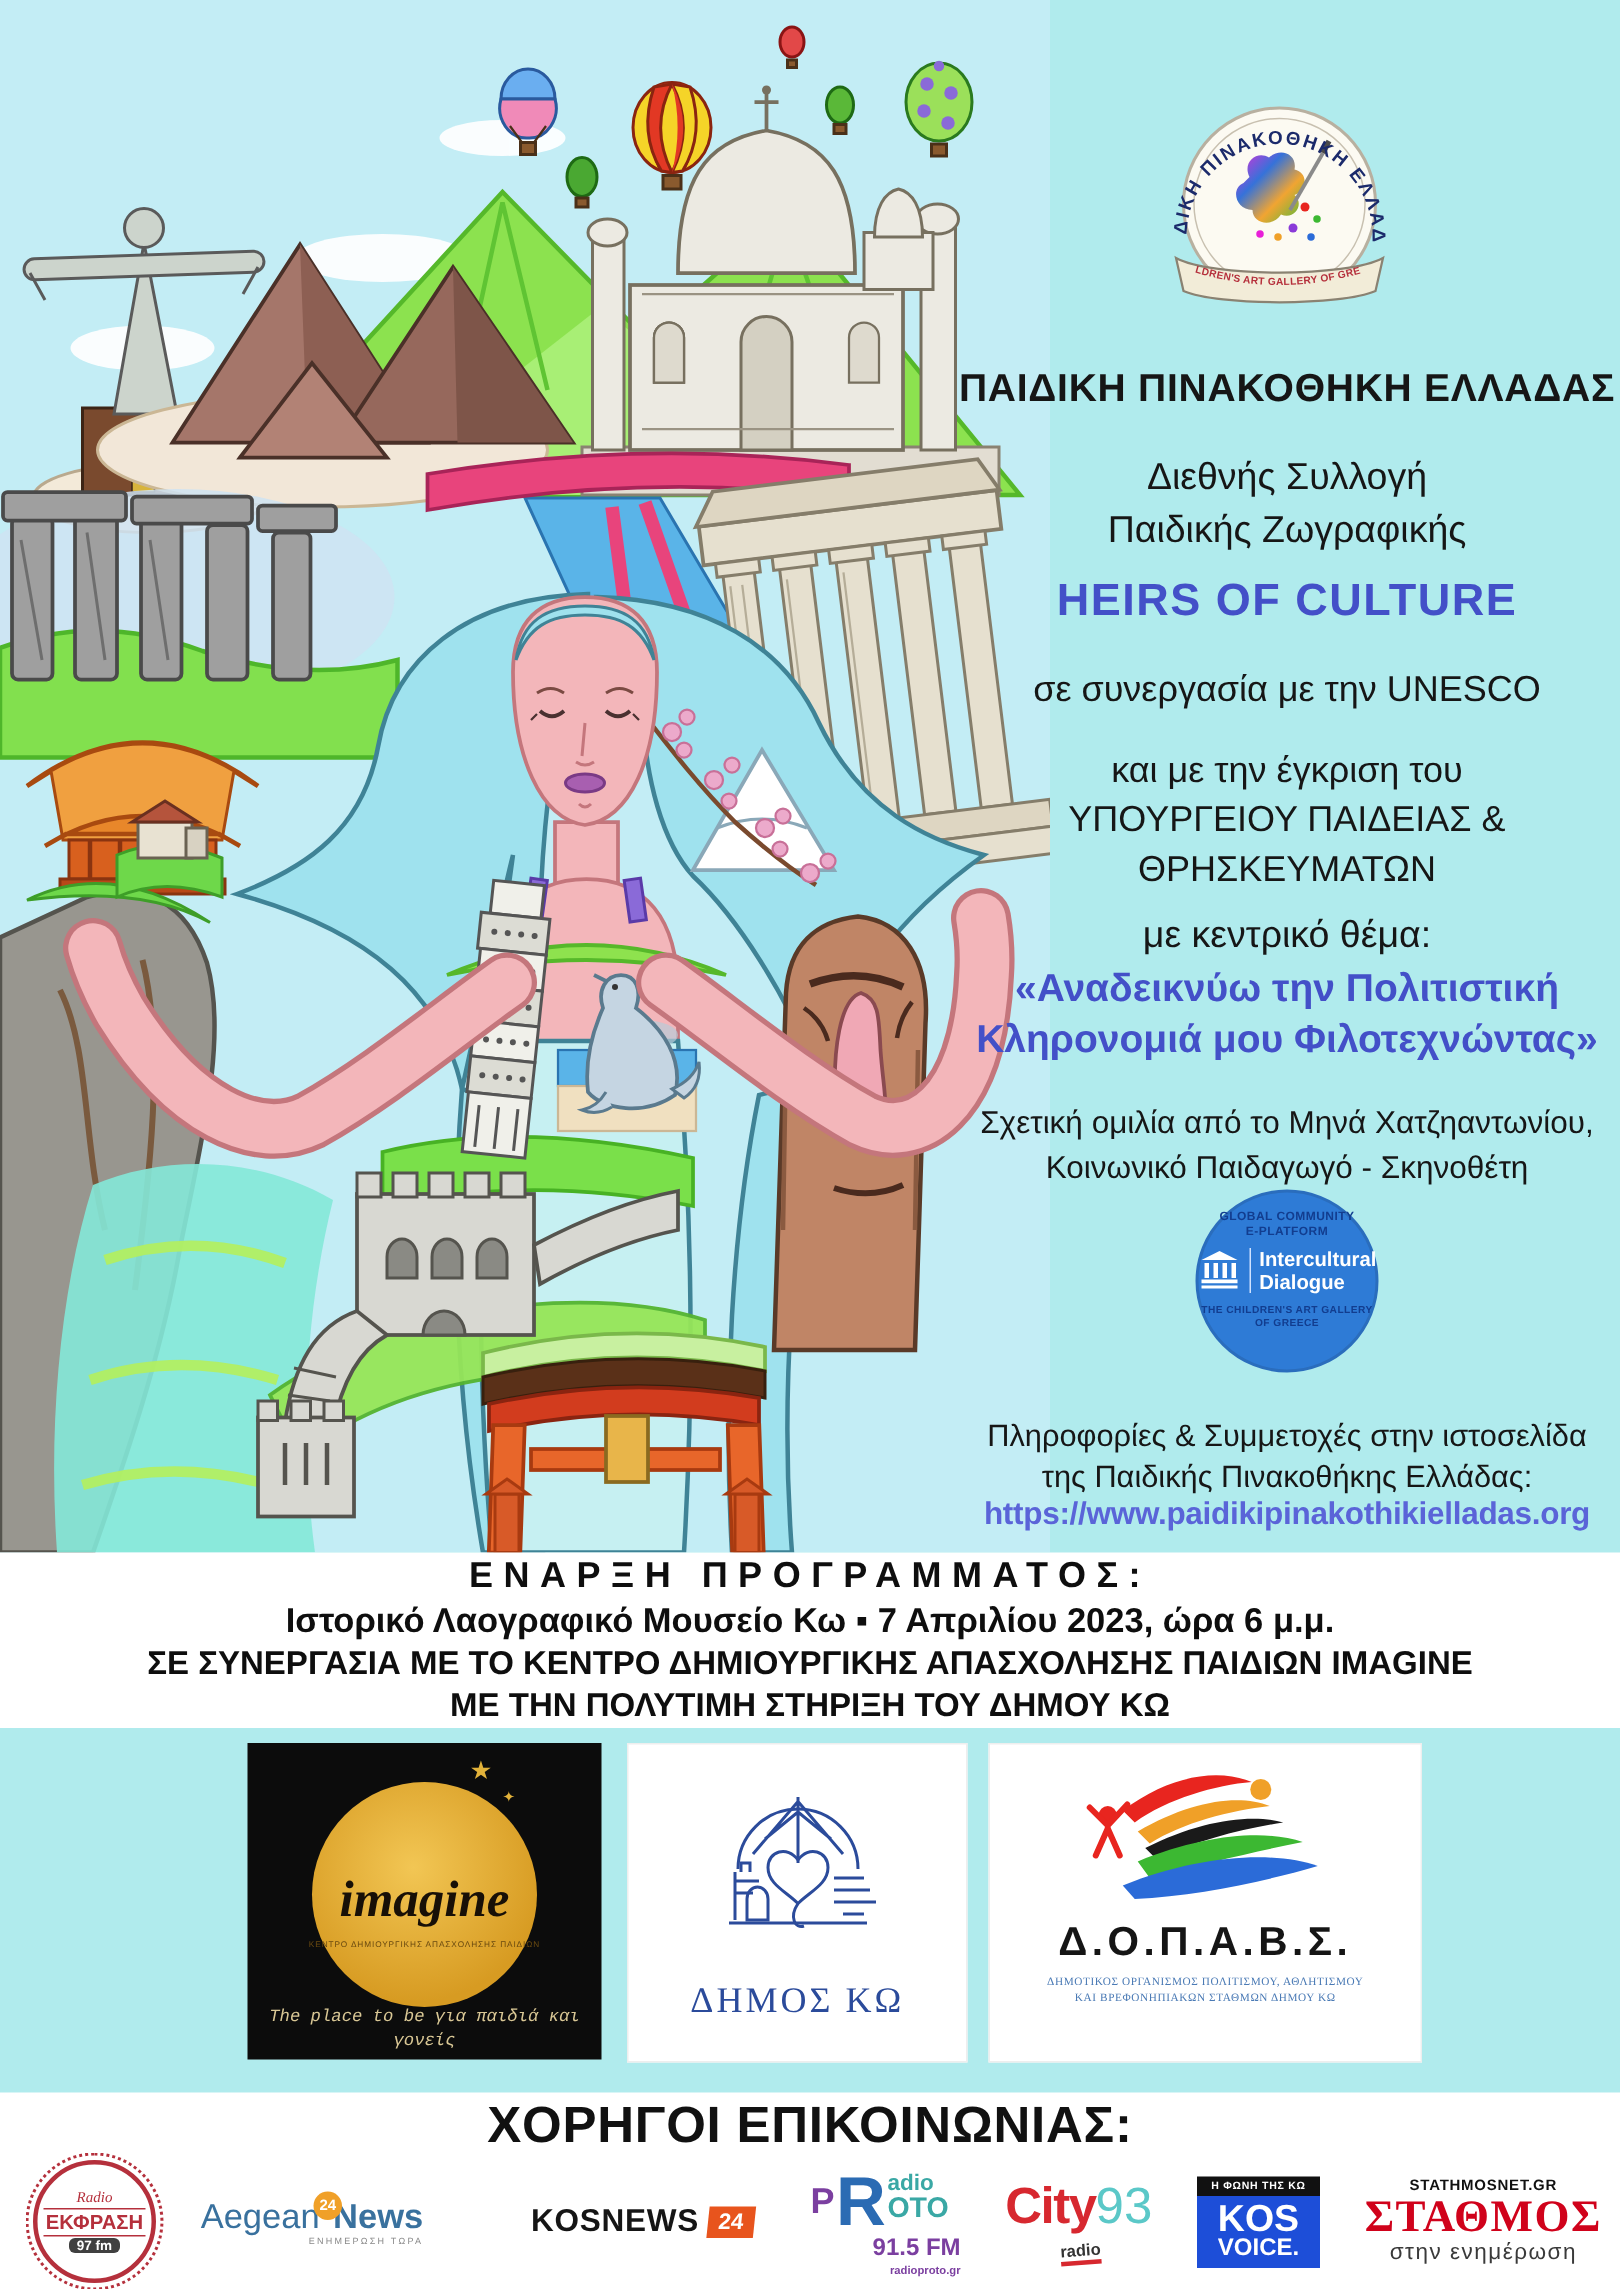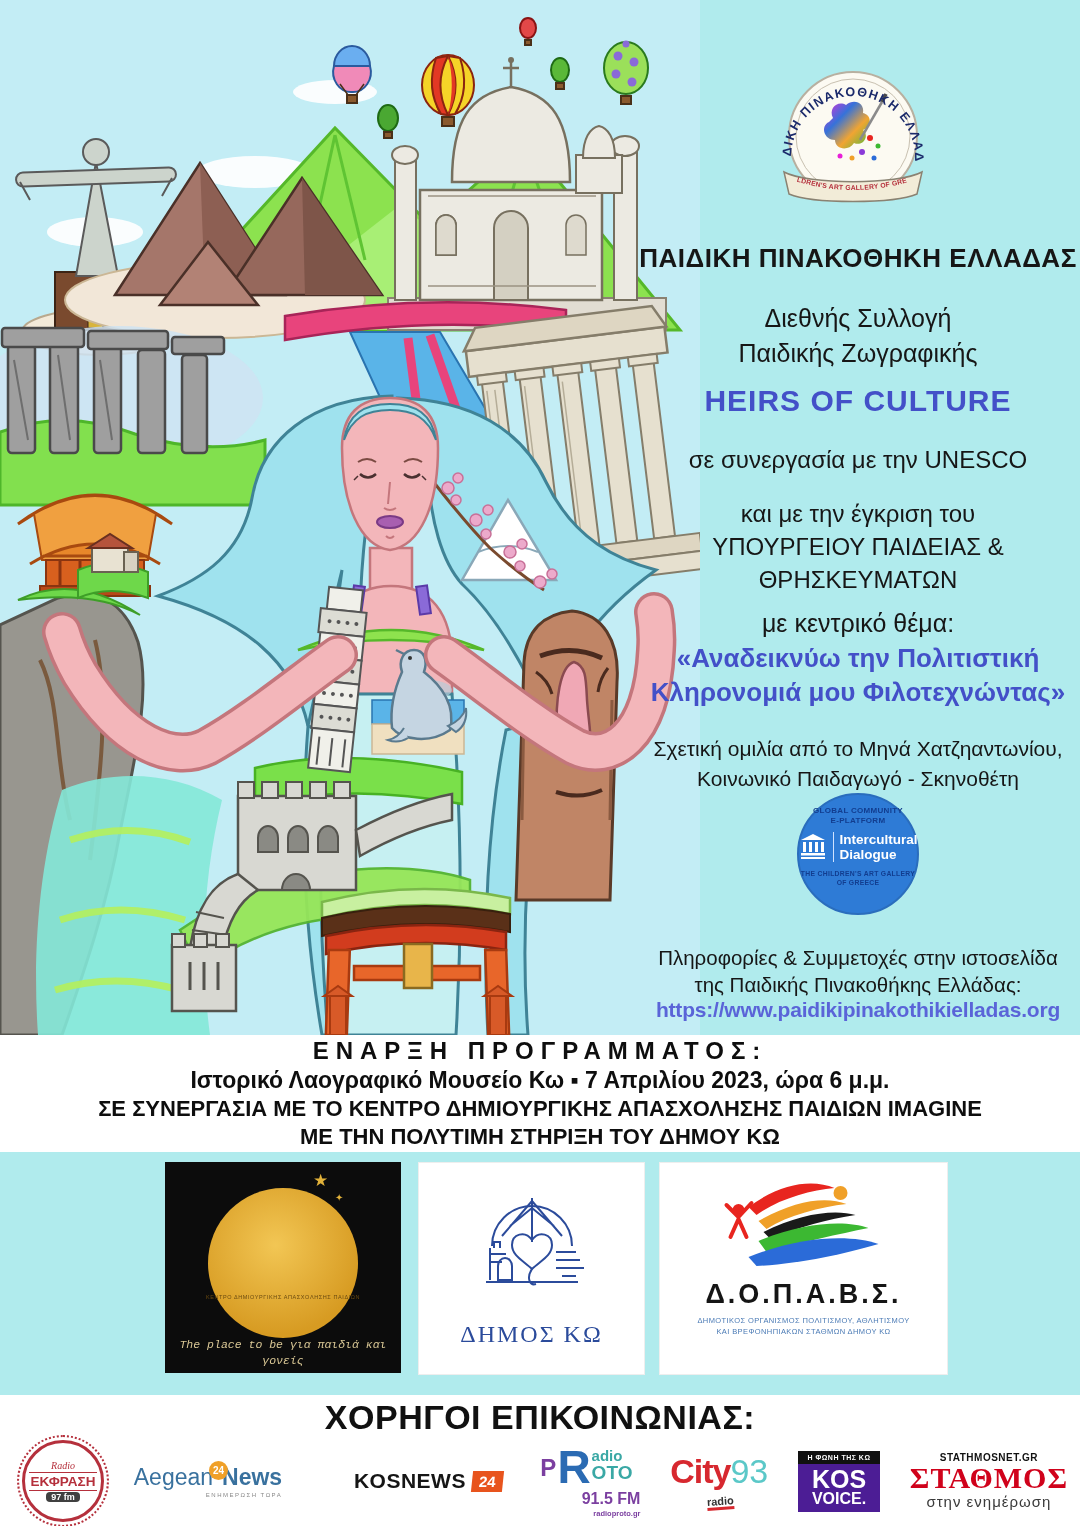--- a/index.html
+++ b/index.html
@@ -51,21 +51,21 @@
           font-size:5.5px;color:#6a4a10;letter-spacing:.6px;}
   .im-tag{position:absolute;left:0;right:0;text-align:center;
           font-family:Liberation Mono, monospace;font-style:italic;
           font-size:11.5px;color:#d9c795;}
   .card-dimos{left:418px;width:225px;background:#fff;border:1px solid #eee;text-align:center;}
   .dimos-label{position:absolute;left:0;right:0;top:158px;
                font-family:"Liberation Serif",serif;font-size:24px;color:#2b4b9b;letter-spacing:2px;}
   .card-dopavs{left:659px;width:287px;background:#fff;border:1px solid #eee;text-align:center;}
   .dop-name{position:absolute;left:0;right:0;top:116px;font-size:27px;font-weight:800;
             color:#151515;letter-spacing:3px;}
-  .dop-sub{position:absolute;left:0;right:0;top:152px;font-size:7.5px;line-height:11px;color:#4a7ab5;letter-spacing:.4px;}
+  .dop-sub{position:absolute;left:0;right:0;top:152px;font-size:7.5px;line-height:11px;color:#4a7ab5;letter-spacing:.4px;font-family:Liberation Serif, serif;}
 
   
   .sponsors-band{left:0;top:1395px;width:1080px;height:131px;background:#fff;}
   .sp-heading{position:absolute;left:0;right:0;top:3px;text-align:center;
               font-size:34px;font-weight:800;color:#111;letter-spacing:.5px;}
   .sp-row{position:absolute;left:22px;right:12px;top:44px;height:84px;display:flex;
           align-items:center;justify-content:space-between;}
 
   .ekf-circle{width:76px;height:76px;border-radius:50%;border:3px solid #b5303c;
               outline:2px dotted #b5303c;outline-offset:3px;background:#fff;
@@ -106,21 +106,21 @@
 
   .sp-city{text-align:right;}
   .city-row{display:flex;align-items:baseline;}
   .city-name{font-size:34px;font-weight:900;color:#d7282f;letter-spacing:-1px;}
   .city-num{font-size:34px;color:#5bc8c8;}
   .city-radio{font-size:11px;font-weight:700;color:#333;margin:-6px 34px 0 0;
               border-bottom:3px solid #d7282f;display:inline-block;transform:rotate(-4deg);}
 
   .sp-kosvoice{width:82px;text-align:center;}
   .kv-top{background:#111;color:#fff;font-size:7px;font-weight:800;letter-spacing:.5px;padding:3px 0;}
-  .kv-box{background:#4c1d95;color:#fff;padding:4px 0 5px;}
+  .kv-box{background:#1d4ed8;color:#fff;padding:4px 0 5px;}
   .kv-l1{font-size:25px;font-weight:900;line-height:23px;}
   .kv-l2{font-size:16px;font-weight:900;line-height:16px;}
 
   .sp-stathmos{text-align:center;}
   .st-top{font-size:10px;font-weight:900;color:#111;letter-spacing:.5px;}
   .st-name{font-family:"Liberation Serif",serif;font-size:30px;font-weight:700;color:#d0021b;letter-spacing:1px;line-height:30px;}
   .st-tag{font-size:15px;color:#3a3a3a;letter-spacing:1px;}
 </style>
 </head>
 <body>
@@ -533,20 +533,21 @@
     <div class="p-l3">ΜΕ ΤΗΝ ΠΟΛΥΤΙΜΗ ΣΤΗΡΙΞΗ ΤΟΥ ΔΗΜΟΥ ΚΩ</div>
   </div>
 
   <div class="card card-imagine">
     <span class="im-star" style="left:148px;top:8px;font-size:17px;">★</span>
     <span class="im-star" style="left:170px;top:30px;font-size:10px;">✦</span>
     <span class="im-star" style="left:138px;top:42px;font-size:12px;">★</span>
     <span class="im-star" style="left:160px;top:58px;font-size:9px;">✦</span>
     <span class="im-star" style="left:130px;top:70px;font-size:11px;">★</span>
     <div class="im-circle"></div>
+    <div class="im-name">imagine</div>
     <div class="im-sub">ΚΕΝΤΡΟ ΔΗΜΙΟΥΡΓΙΚΗΣ ΑΠΑΣΧΟΛΗΣΗΣ ΠΑΙΔΙΩΝ</div>
     <div class="im-tag" style="top:176px;">The place to be για παιδιά και</div>
     <div class="im-tag" style="top:192px;">γονείς</div>
   </div>
 
   <div class="card card-dimos">
     <svg style="margin-top:22px;" width="120" height="112" viewBox="0 0 120 110" fill="none" stroke="#2b4b9b" stroke-width="2">
       <path d="M20,60 A40,40 0 0 1 100,60"></path>
       <path d="M60,12 L60,56 M60,22 L38,40 M60,22 L82,40 M60,15 L30,50 M60,15 L90,50"></path>
       <path d="M60,54 C53,44 40,48 40,59 C40,70 52,75 60,83 C68,75 80,70 80,59 C80,48 67,44 60,54 Z"></path>

